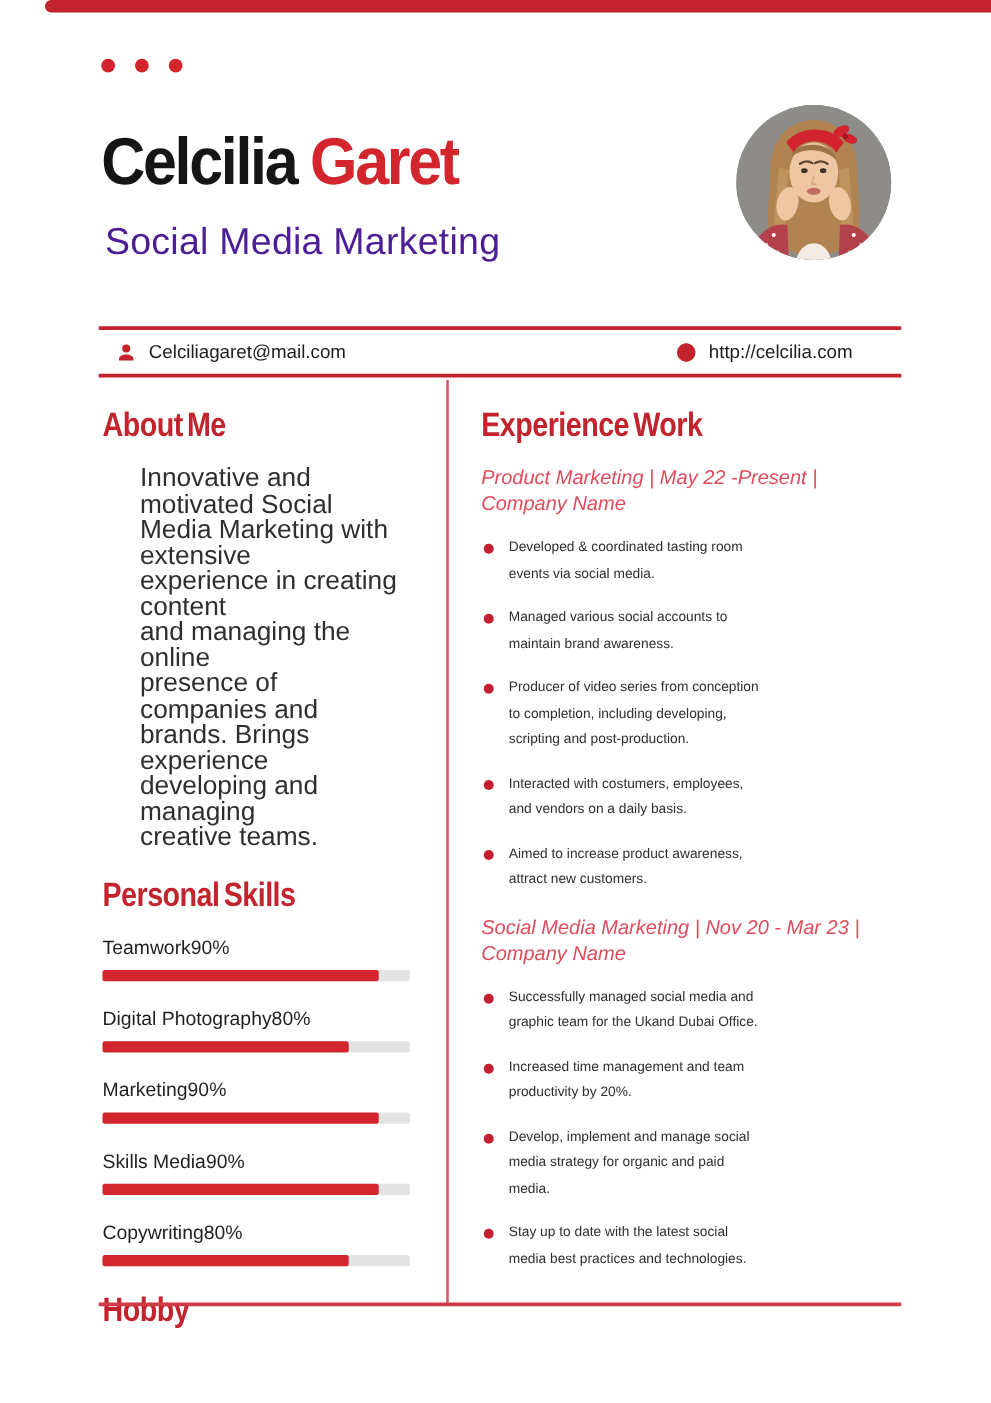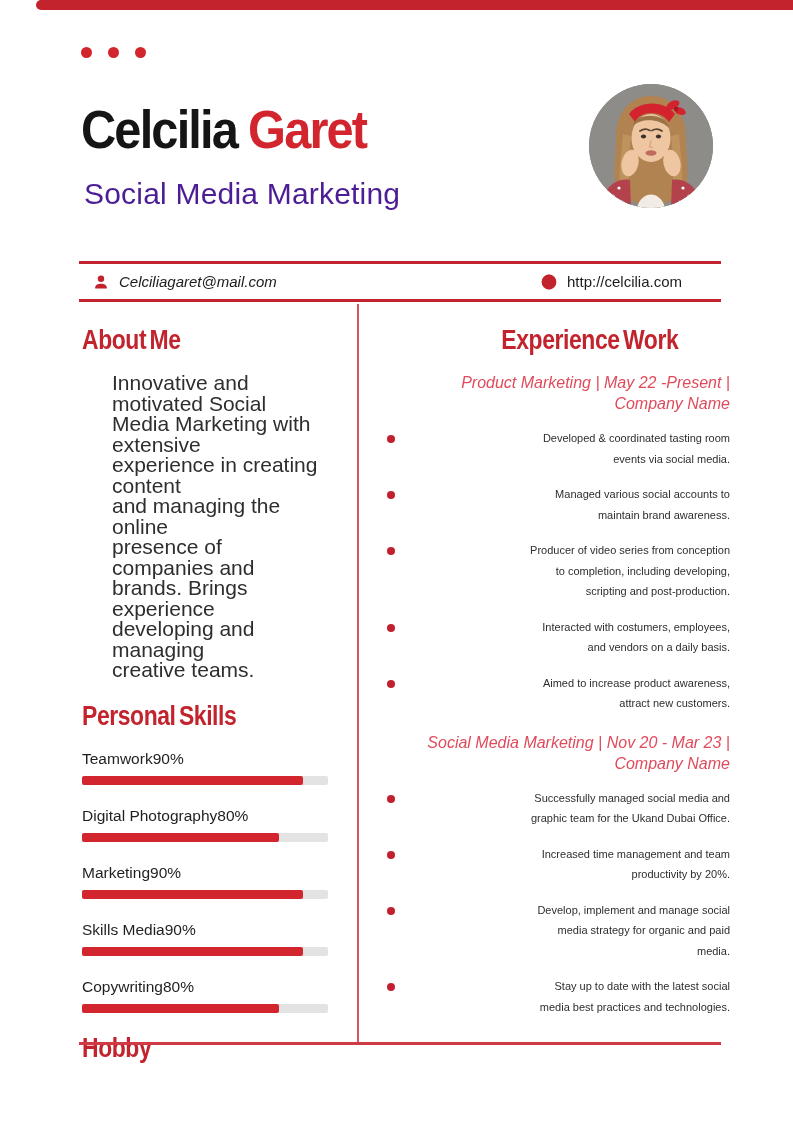--- a/index.html
+++ b/index.html
@@ -27,21 +27,21 @@
   .name .accent{color:var(--red-accent);margin-left:12px;}
   .subtitle{position:absolute;left:84px;top:177px;font-size:30px;color:#4c1d95;letter-spacing:.2px;}
 
   
   .photo{position:absolute;left:589px;top:84px;width:124px;height:124px;border-radius:50%;overflow:hidden;background:#8e8c89;}
   .photo svg{display:block;width:100%;height:100%;}
 
   
   .contact{position:absolute;left:79px;top:261px;width:642px;height:41px;border-top:3px solid var(--red-dark);border-bottom:3px solid var(--red-dark);}
   .c-item{position:absolute;top:0;height:100%;display:flex;align-items:center;gap:9px;font-size:15px;color:#1c1c1c;}
-  .c-item.email{left:13px;font-style:italic;}
+  .c-item.email{left:13px;}
   .c-item.phone{left:279px;}
   .c-item.web{left:461px;}
   .c-icon{display:inline-flex;width:18px;height:18px;}
   .c-icon svg{width:18px;height:18px;fill:var(--red-dark);stroke:var(--red-dark);}
 
   
   .divider{position:absolute;left:357px;top:304px;width:2px;height:739px;background:#d8555e;}
   .bottom-line{position:absolute;left:79px;top:1042px;width:642px;height:3px;background:#cf3a44;}
 
   
@@ -55,21 +55,21 @@
   .skill{width:246px;margin-bottom:21px;}
   .skill-top{display:flex;justify-content:flex-start;align-items:baseline;font-size:15.5px;color:#1f1f1f;line-height:20px;}
   .skill-track{margin-top:7px;height:9px;background:var(--track);border-radius:2px;}
   .skill-fill{height:100%;background:var(--red-accent);border-radius:2px;}
   .hobby-title{margin-top:5px;}
   .hobby-grid{margin-top:26px;display:grid;grid-template-columns:123px auto;row-gap:29px;}
   .hobby-item{display:flex;align-items:flex-start;gap:12px;font-size:15.5px;color:#1f1f1f;line-height:20px;}
   .h-dot{width:8px;height:8px;border-radius:50%;background:#c22030;flex:0 0 auto;}
 
   
-  .right{position:absolute;left:385px;top:326px;width:345px;text-align:right;}
+  .right{position:absolute;left:385px;top:326px;width:345px;}
   .right h2{margin-bottom:18px;}
   .job + .job{margin-top:18px;}
   .job-heading{font-size:16px;line-height:21px;font-style:italic;color:var(--red-light);white-space:pre-line;margin-bottom:14px;font-weight:500;}
   .job-bullets{list-style:none;}
   .job-bullets li{position:relative;padding-left:22px;margin-bottom:15px;font-size:11px;line-height:20.5px;color:var(--ink);}
   .job-bullets li:last-child{margin-bottom:0;}
   .job-bullets li::before{content:"";position:absolute;left:2px;top:7px;width:8px;height:8px;border-radius:50%;background:#c22030;}
   .b-text{white-space:pre-line;}
 </style>
 </head>

